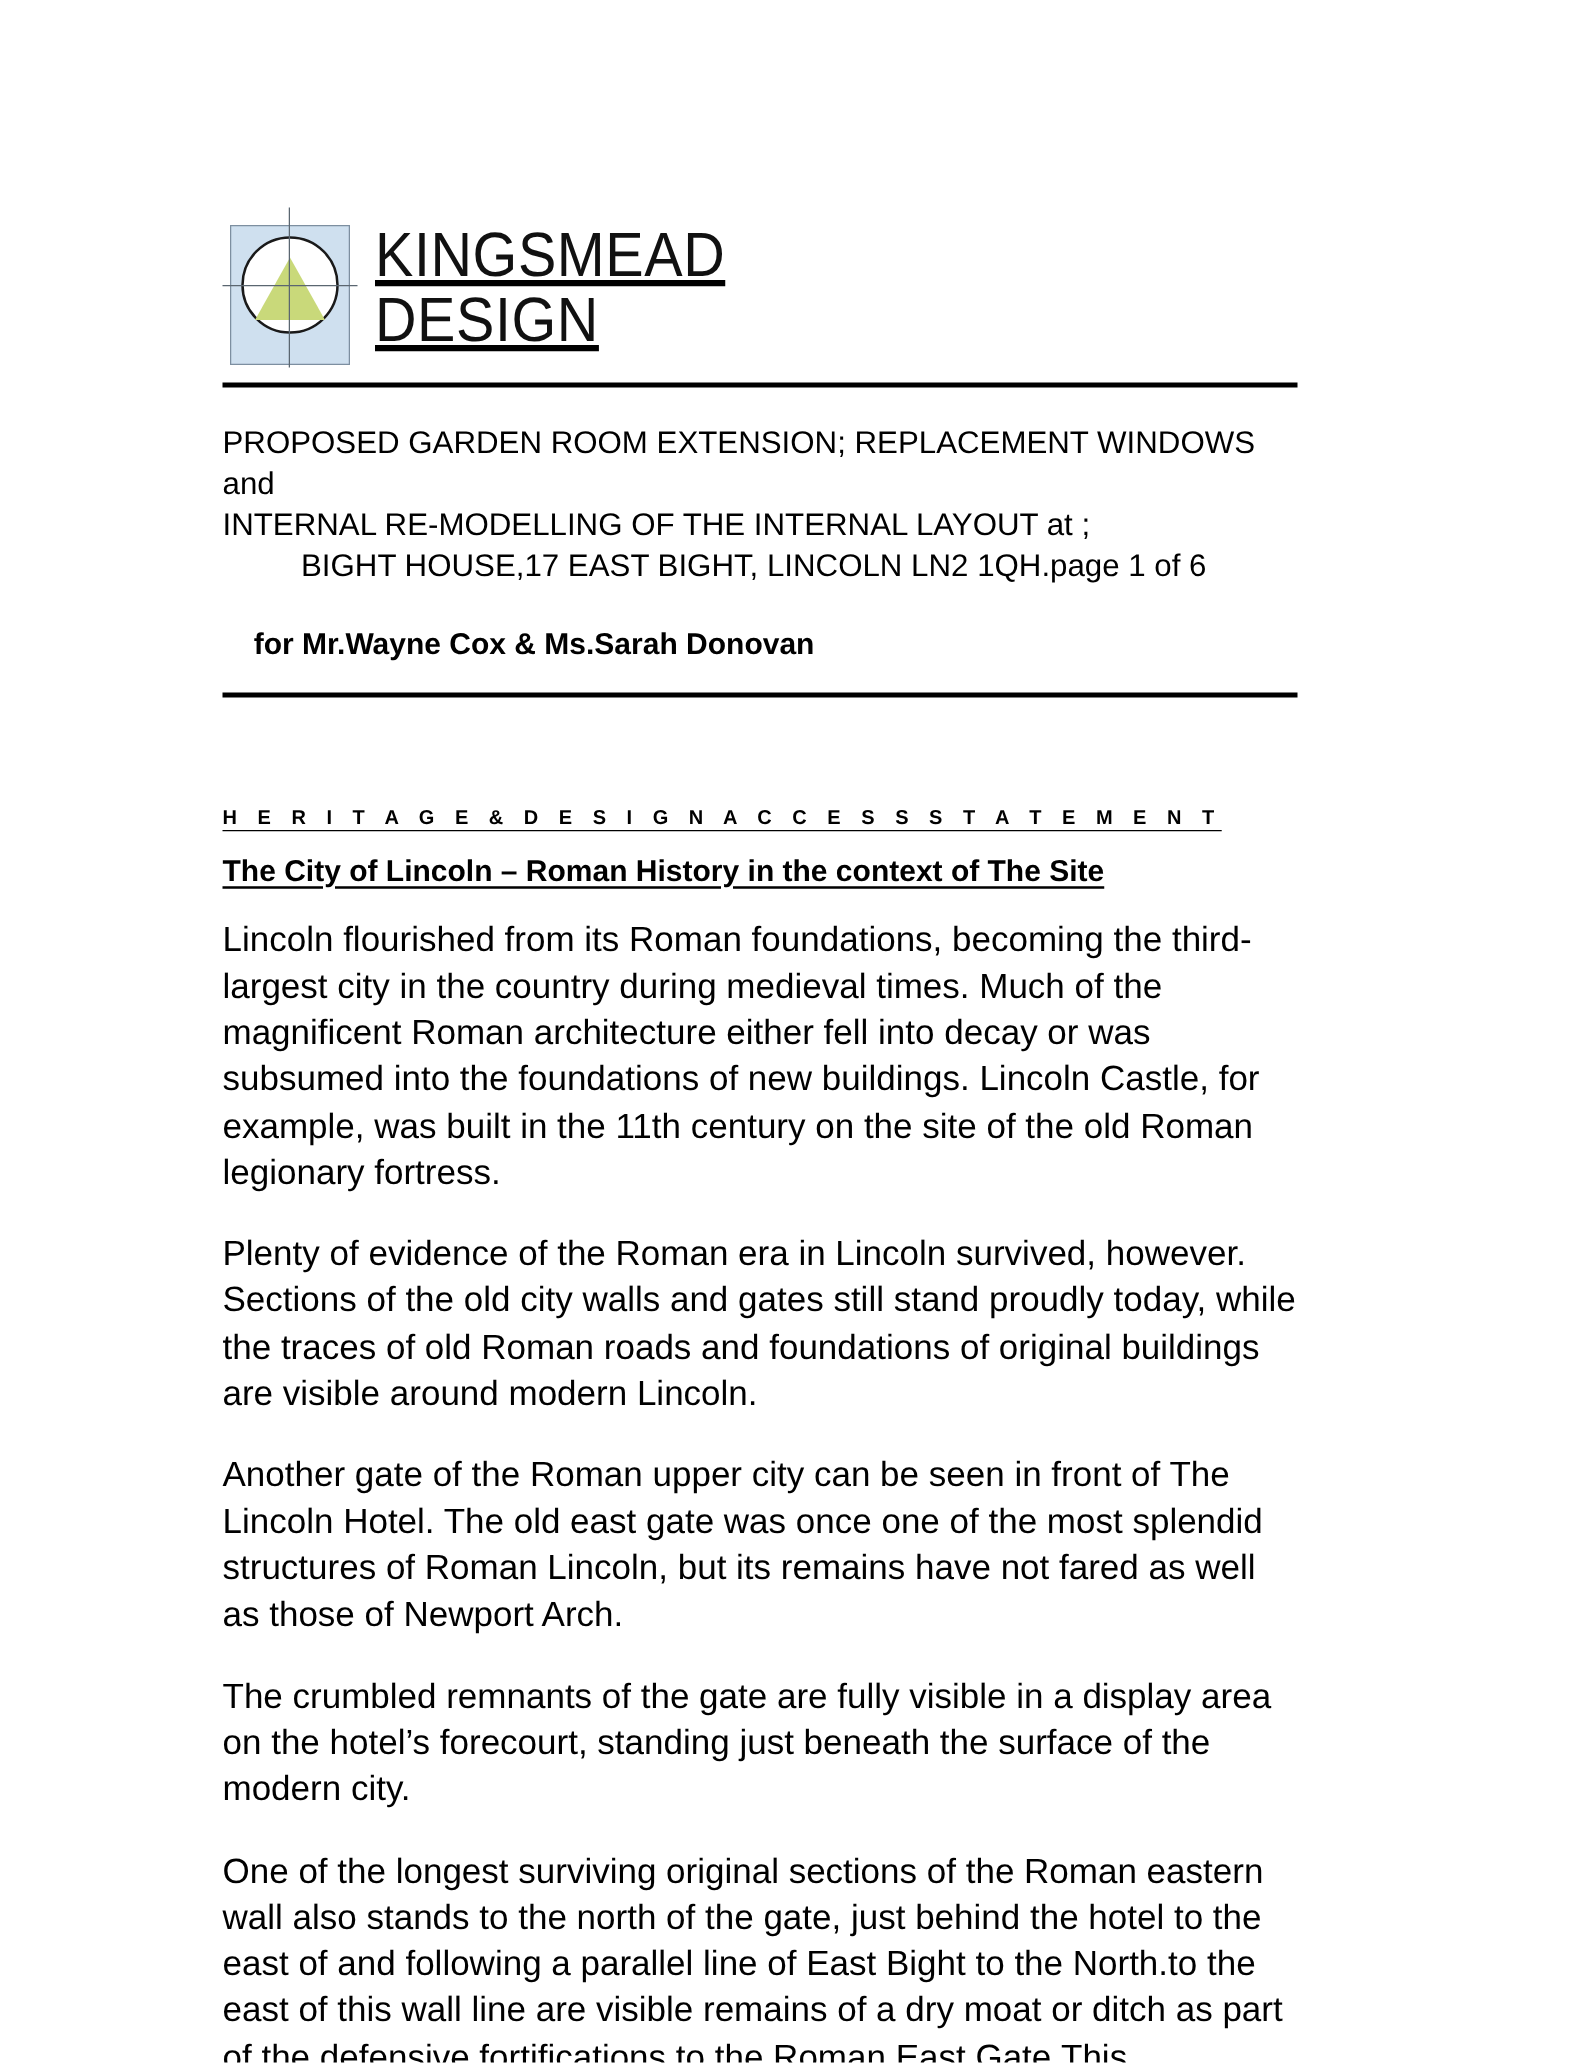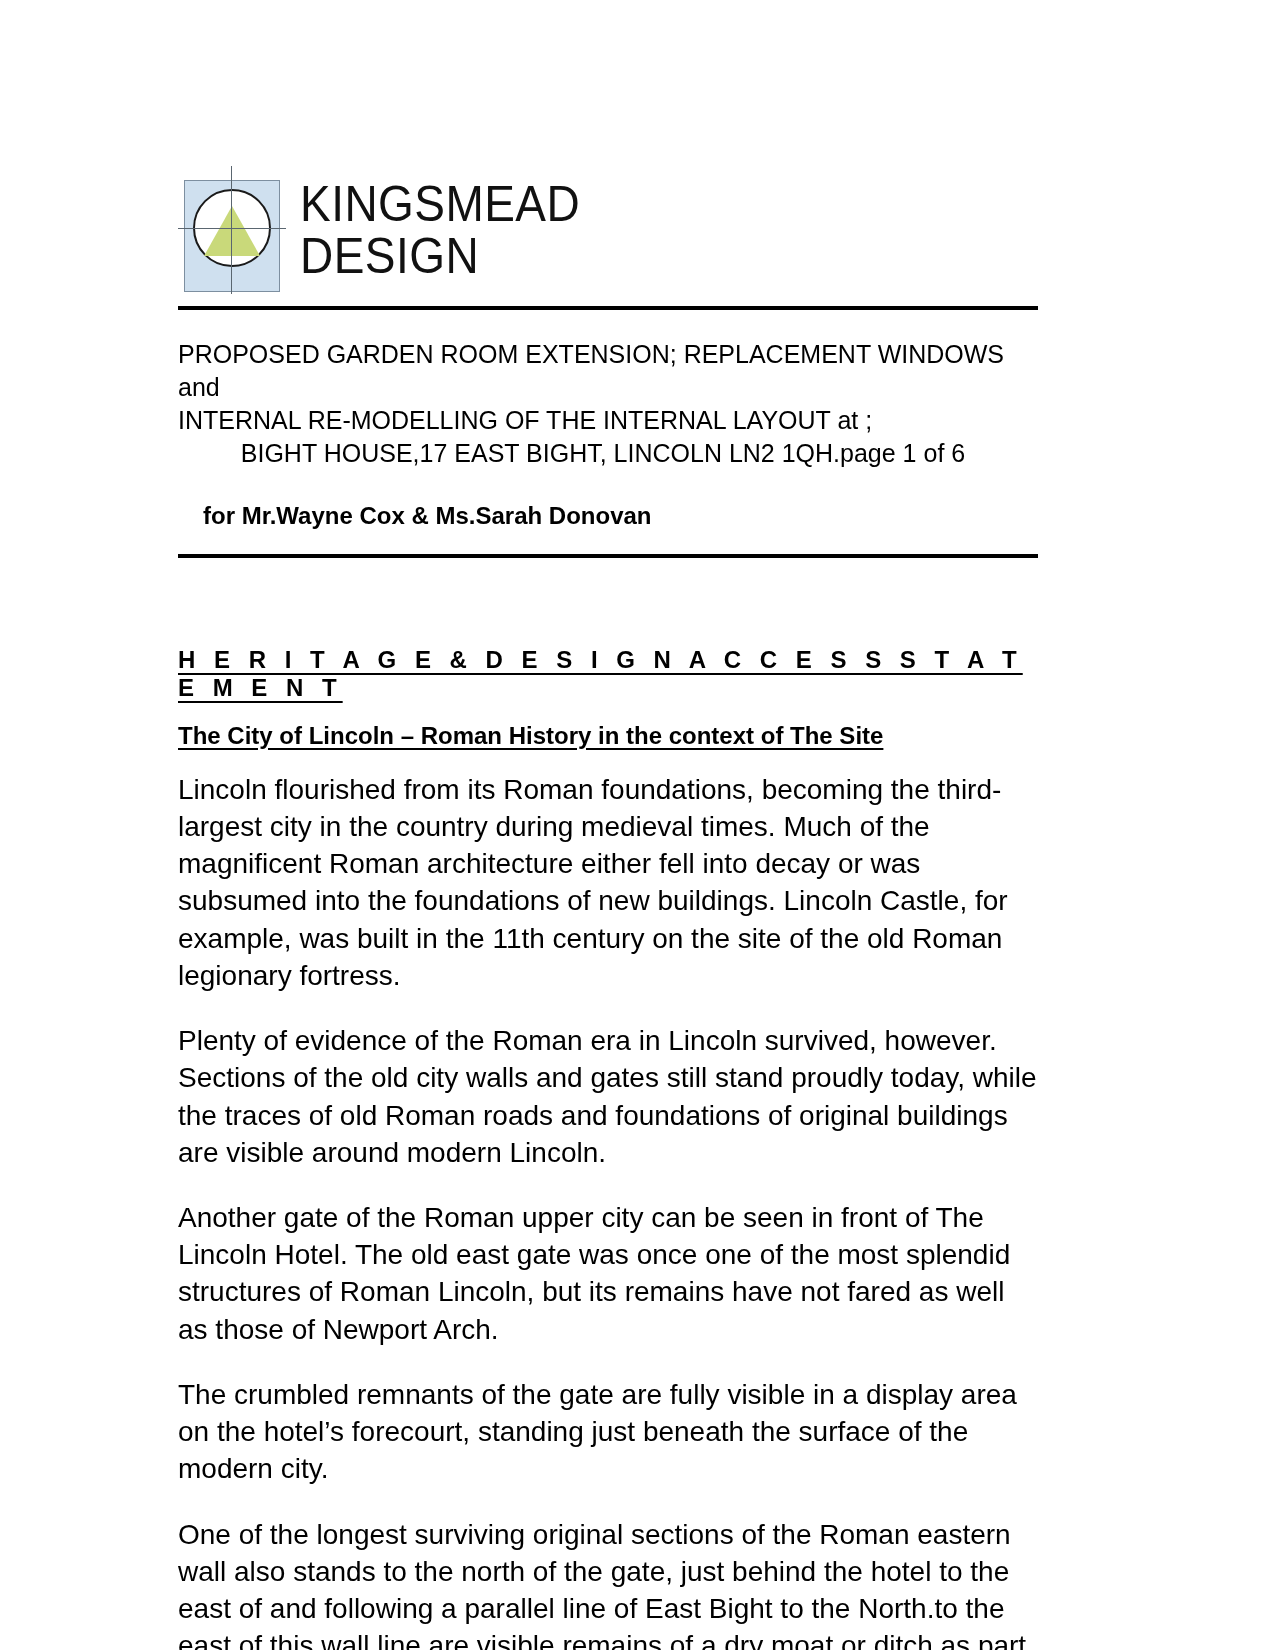--- a/index.html
+++ b/index.html
@@ -27,20 +27,21 @@
     left: 178px;
     top: 160px;
     width: 860px;
   }
 
   
   .letterhead {
     display: flex;
     align-items: center;
     height: 140px;
+    text-decoration: underline;
   }
   .logo-mark {
     width: 108px;
     height: 128px;
     position: relative;
     flex: 0 0 auto;
   }
   .logo-square {
     position: absolute;
     left: 6px;
@@ -134,21 +135,21 @@
   .client-line {
     margin-top: 30px;
     font-size: 24px;
     font-weight: bold;
     margin-left: 25px;
   }
 
   
   .section-heading {
     margin-top: 88px;
-    font-size: 24px;
+    font-size: 16px;
     font-weight: bold;
     letter-spacing: 6px;
     text-decoration: underline;
     text-underline-offset: 5px;
   }
   .sub-heading {
     margin-top: 20px;
     font-size: 24px;
     font-weight: bold;
     text-decoration: underline;

